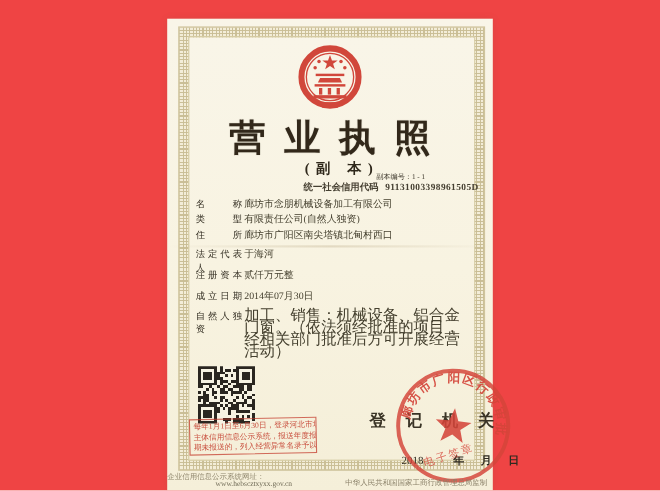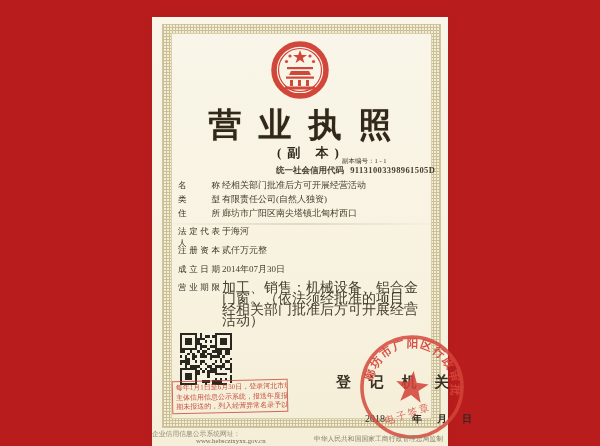--- a/index.html
+++ b/index.html
@@ -1,18 +1,18 @@
 <!DOCTYPE html>
 <html><head>
 <meta charset="utf-8">
 <style>
   html,body{margin:0;padding:0;background:#ffffff;}
   .stage{
     position:relative;width:600px;height:446px;overflow:hidden;
-    background:#b91c1c;
+    background:#ef4444;
     font-family:"Liberation Serif","DejaVu Serif",serif;
   }
   .paper{
     position:absolute;left:152px;top:17px;width:296px;height:429px;
     background:linear-gradient(180deg,#f9f5e8 0%,#f8f3e1 55%,#f5efd9 100%);
     box-shadow:0 0 7px rgba(90,80,60,.12);
   }
   .frame{
     position:absolute;left:11px;top:8px;width:277px;height:402px;
     background:
@@ -116,21 +116,21 @@
     <div class="copy-number">副本编号：1 - 1</div>
 
     <div class="credit-line">
       <span>统一社会信用代码</span>
       <span class="code">91131003398961505D</span>
     </div>
 
     <div class="fields">
       <div class="row">
         <span class="flabel">名称</span>
-        <span class="fvalue">经相关部门批准后方可开展经营活动</span>
+        <span class="fvalue">廊坊市念朋机械设备加工有限公司</span>
       </div>
       <div class="row">
         <span class="flabel">类型</span>
         <span class="fvalue">有限责任公司(自然人独资)</span>
       </div>
       <div class="row">
         <span class="flabel">住所</span>
         <span class="fvalue">廊坊市广阳区南尖塔镇北甸村西口</span>
       </div>
       <div class="row gap">
@@ -139,21 +139,21 @@
       </div>
       <div class="row gap">
         <span class="flabel">注册资本</span>
         <span class="fvalue">贰仟万元整</span>
       </div>
       <div class="row gap">
         <span class="flabel">成立日期</span>
         <span class="fvalue">2014年07月30日</span>
       </div>
       <div class="row gap tall">
-        <span class="flabel">营业期限</span>
+        <span class="flabel">自然人独资</span>
         <span class="fvalue">加工、销售：机械设备、铝合金门窗。（依法须经批准的项目，经相关部门批准后方可开展经营活动）</span>
       </div>
     </div>
 
     <svg id="qr-svg" class="qr" viewBox="0 0 52 52" shape-rendering="crispEdges">
       <rect x="0" y="0" width="52" height="52" fill="#f6f2e2"></rect>
     <rect x="19.80952380952381" y="0" width="2.4761904761904763" height="2.4761904761904763" fill="#2a2620"></rect>
         <rect x="19.80952380952381" y="2.4761904761904763" width="2.4761904761904763" height="2.4761904761904763" fill="#2a2620"></rect>
         <rect x="24.761904761904763" y="2.4761904761904763" width="2.4761904761904763" height="2.4761904761904763" fill="#2a2620"></rect>
         <rect x="27.23809523809524" y="2.4761904761904763" width="2.4761904761904763" height="2.4761904761904763" fill="#2a2620"></rect>

